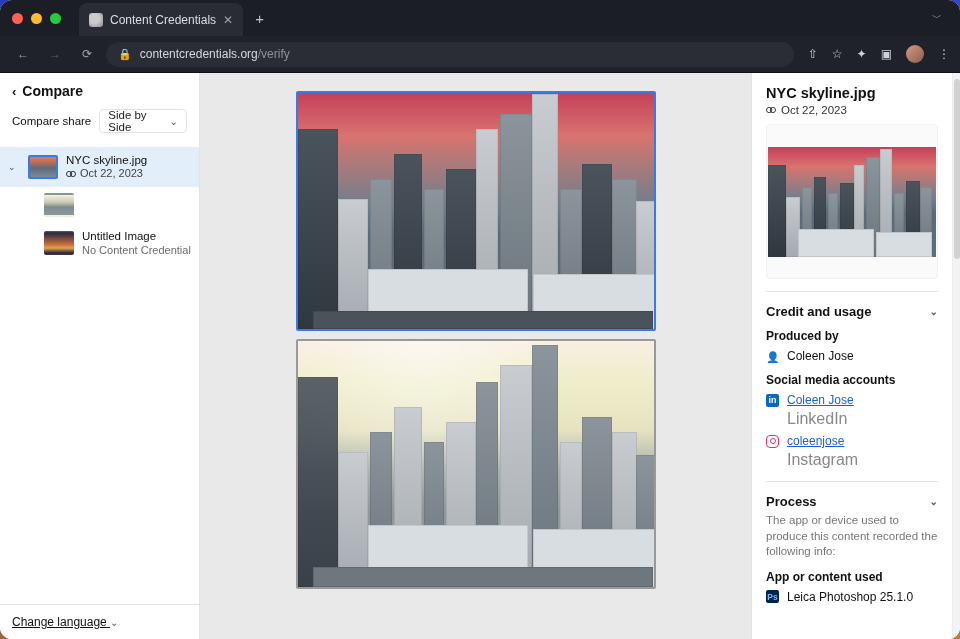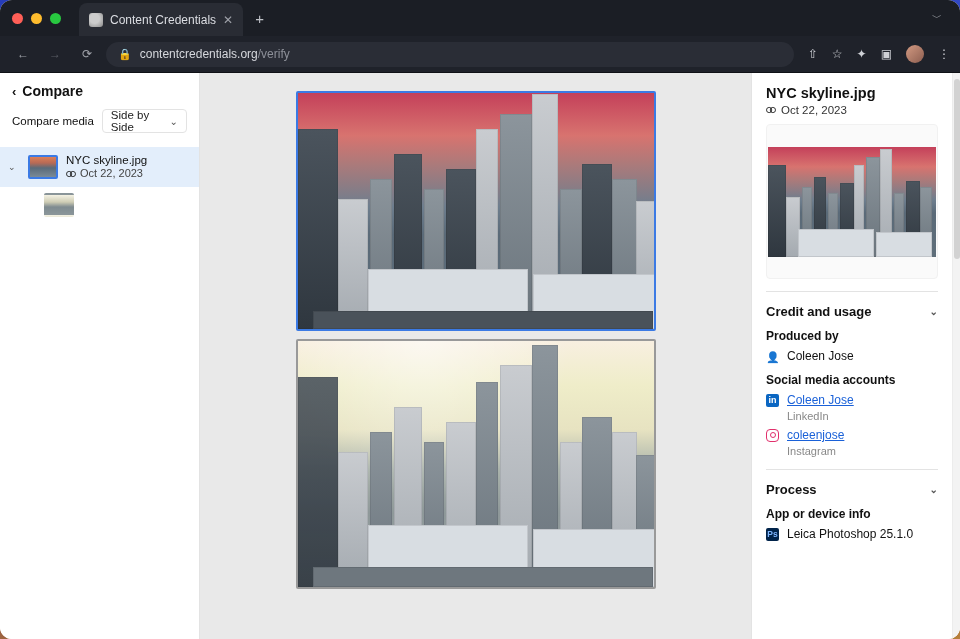--- a/index.html
+++ b/index.html
@@ -116,21 +116,21 @@
     margin-top:8px;margin-bottom:12px;width:100%;height:155px;background:#fafafa;border:1px solid #f1f1f1;border-radius:4px;
     display:flex;align-items:center;justify-content:center;overflow:hidden
   }
   .rp-prev .mini{width:168px;height:110px;position:relative;overflow:hidden}
 
   .section{border-top:1px solid var(--border);padding-top:12px;margin-top:12px}
   .sec-head{display:flex;justify-content:space-between;align-items:center;font-weight:700;font-size:13px}
   .sec-blurb{color:#777;margin:4px 0 10px 0;font-size:11.5px;line-height:1.35}
   .subh{font-weight:700;font-size:12px;margin:10px 0 6px 0}
   .row{display:flex;align-items:center;gap:8px;font-size:12px;margin:4px 0}
-  .rowcap{color:#888;font-size:11px;margin:-1px 0 6px 21px}
+  .rowcap{color:#888;font-size:16px;margin:-1px 0 6px 21px}
   .link{color:var(--link);text-decoration:underline}
   .ic{width:13px;height:13px;flex-shrink:0}
   .ic-li{background:var(--linkedin);color:#fff;display:flex;align-items:center;justify-content:center;border-radius:2px;font-size:9px;font-weight:700}
   .ic-ig{border:1.5px solid var(--instagram);border-radius:4px;position:relative}
   .ic-ig::after{content:"";position:absolute;inset:2.5px;border:1.2px solid var(--instagram);border-radius:50%}
   .ic-ps{background:var(--ps);color:#7fb6ff;display:flex;align-items:center;justify-content:center;border-radius:2px;font-size:8.5px;font-weight:700}
   .ic-person::before{content:"👤";font-size:11px}
 
   .chev-down{font-size:10px;color:#555}
 
@@ -181,21 +181,21 @@
   </div>
 
   <div class="app">
 
     <div class="sidebar">
       <div class="sb-head">
         <span style="font-size:13px">‹</span>
         <span>Compare</span>
       </div>
       <div class="sb-control">
-        <label>Compare media</label>
+        <label>Compare share</label>
         <div class="sb-select">
           <span>Side by Side</span>
           <span class="chev-down">⌄</span>
         </div>
       </div>
 
       <div class="sb-list">
         <div class="sb-item sel">
           <span class="chev">⌄</span>
           <div class="thumb sky1"></div>
@@ -208,22 +208,35 @@
                 </svg>
               <span>Oct 22, 2023</span>
             </span>
           </div>
         </div>
 
         <div class="sb-item" style="padding-left:44px">
           <div class="thumb sky2"></div>
         </div>
 
-      </div>
-
+        <div class="sb-item" style="padding-left:44px">
+          <div class="thumb sky3"></div>
+          <div class="labels">
+            <span class="name">Untitled Image</span>
+            <span class="sub muted">No Content Credential</span>
+          </div>
+        </div>
+      </div>
+
+      <div class="sb-foot">
+        <a href="#">
+          <span>Change language</span>
+        </a>
+        <span class="chev-down"> ⌄</span>
+      </div>
     </div>
 
     <div class="viewer">
 
       <div class="imgbox sel">
         <div class="scene sky-a">
 
           <div class="bldg dark fore" style="left:0;width:40px;height:200px"></div>
           <div class="bldg light" style="left:40px;width:30px;height:130px"></div>
           <div class="bldg" style="left:72px;width:22px;height:150px"></div>
@@ -323,22 +336,23 @@
           <a class="link" href="#">coleenjose</a>
         </div>
         <div class="rowcap">Instagram</div>
       </div>
 
       <div class="section">
         <div class="sec-head">
           <span>Process</span>
           <span class="chev-down">⌄</span>
         </div>
-
-        <div class="subh">App or device info</div>
+        <div class="sec-blurb">The app or device used to produce this content recorded the following info:</div>
+
+        <div class="subh">App or content used</div>
         <div class="row">
           <span class="ic ic-ps">Ps</span>
           <span>Leica Photoshop 25.1.0</span>
         </div>
       </div>
     </div>
 
     <div class="scrollhint">
       <div class="thumb" style="height:180px;margin-top:6px"></div>
     </div>

